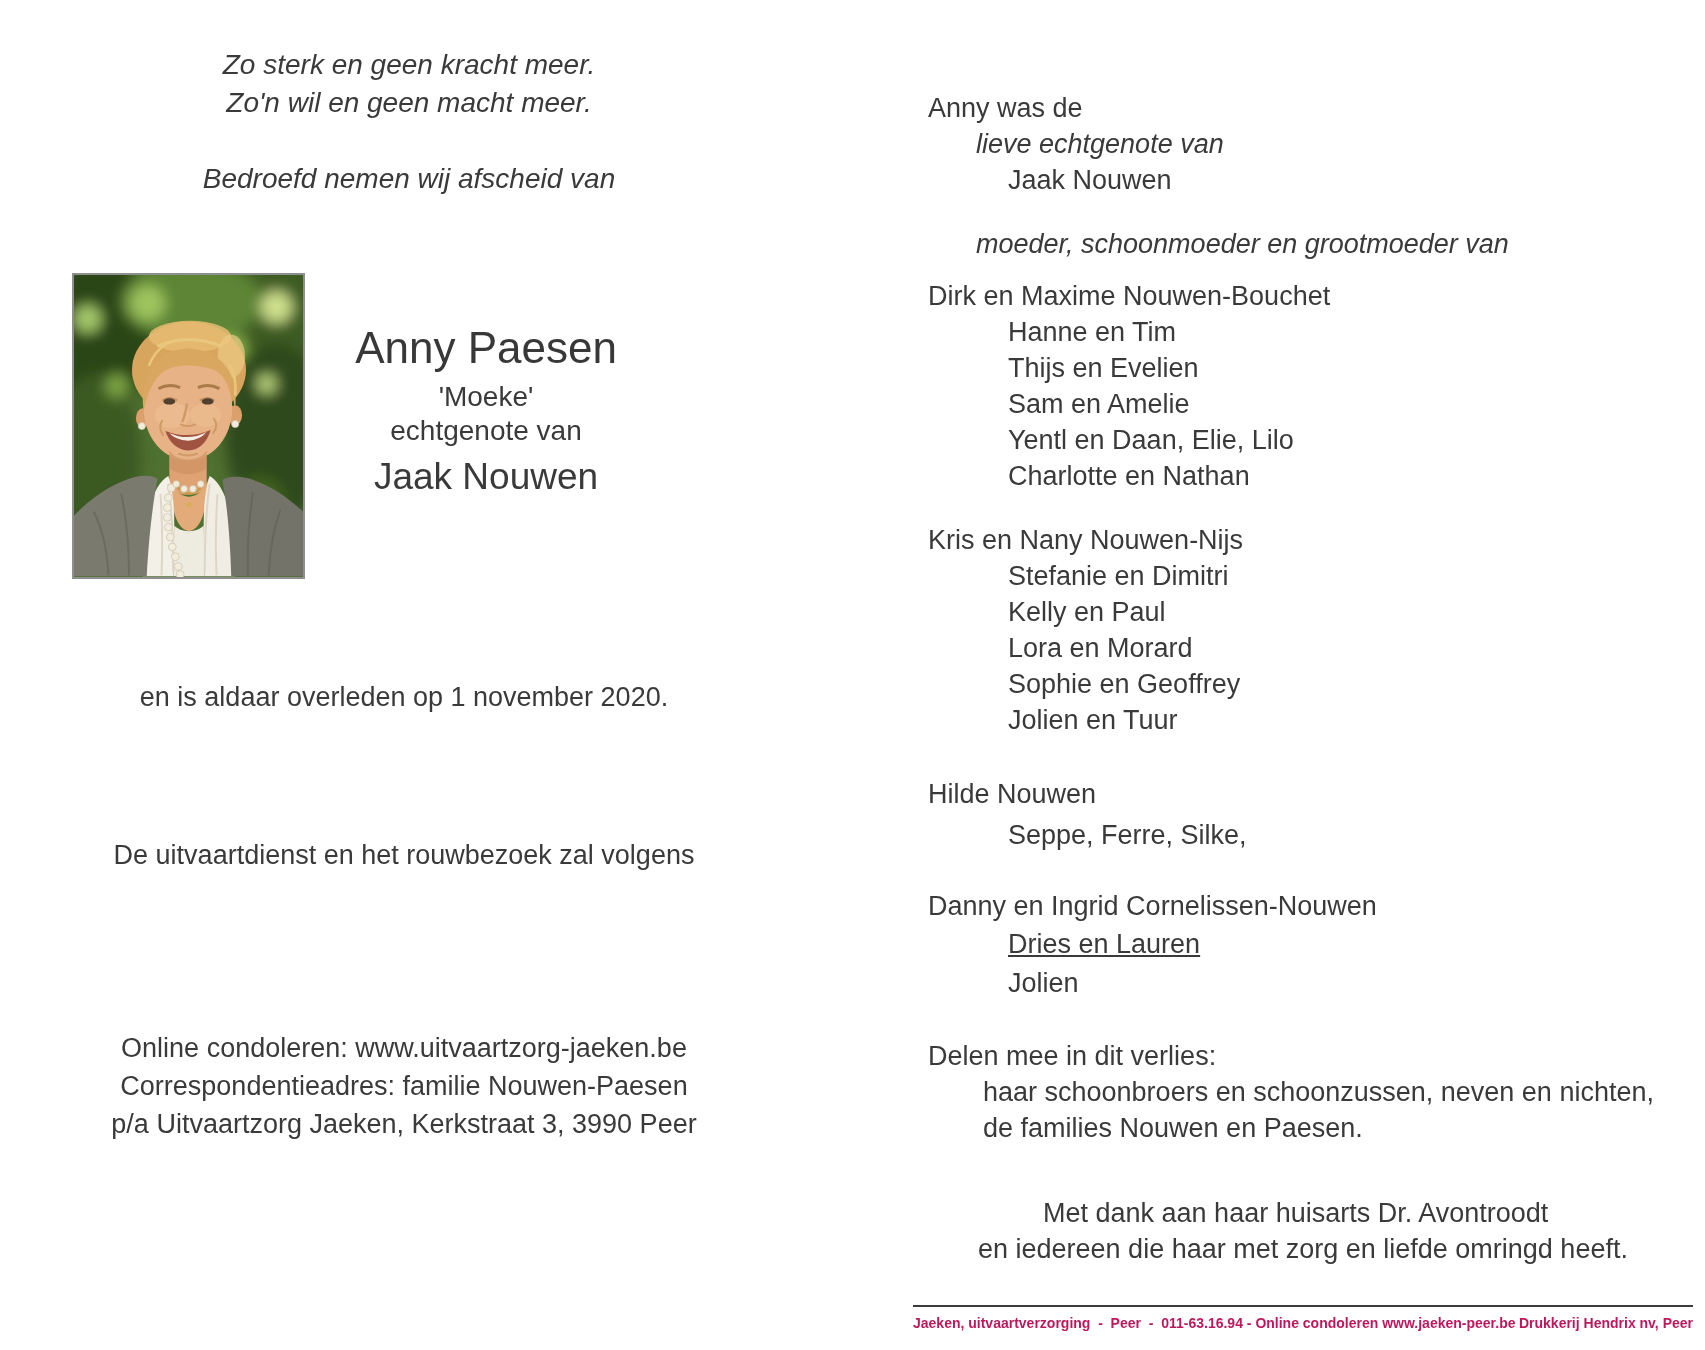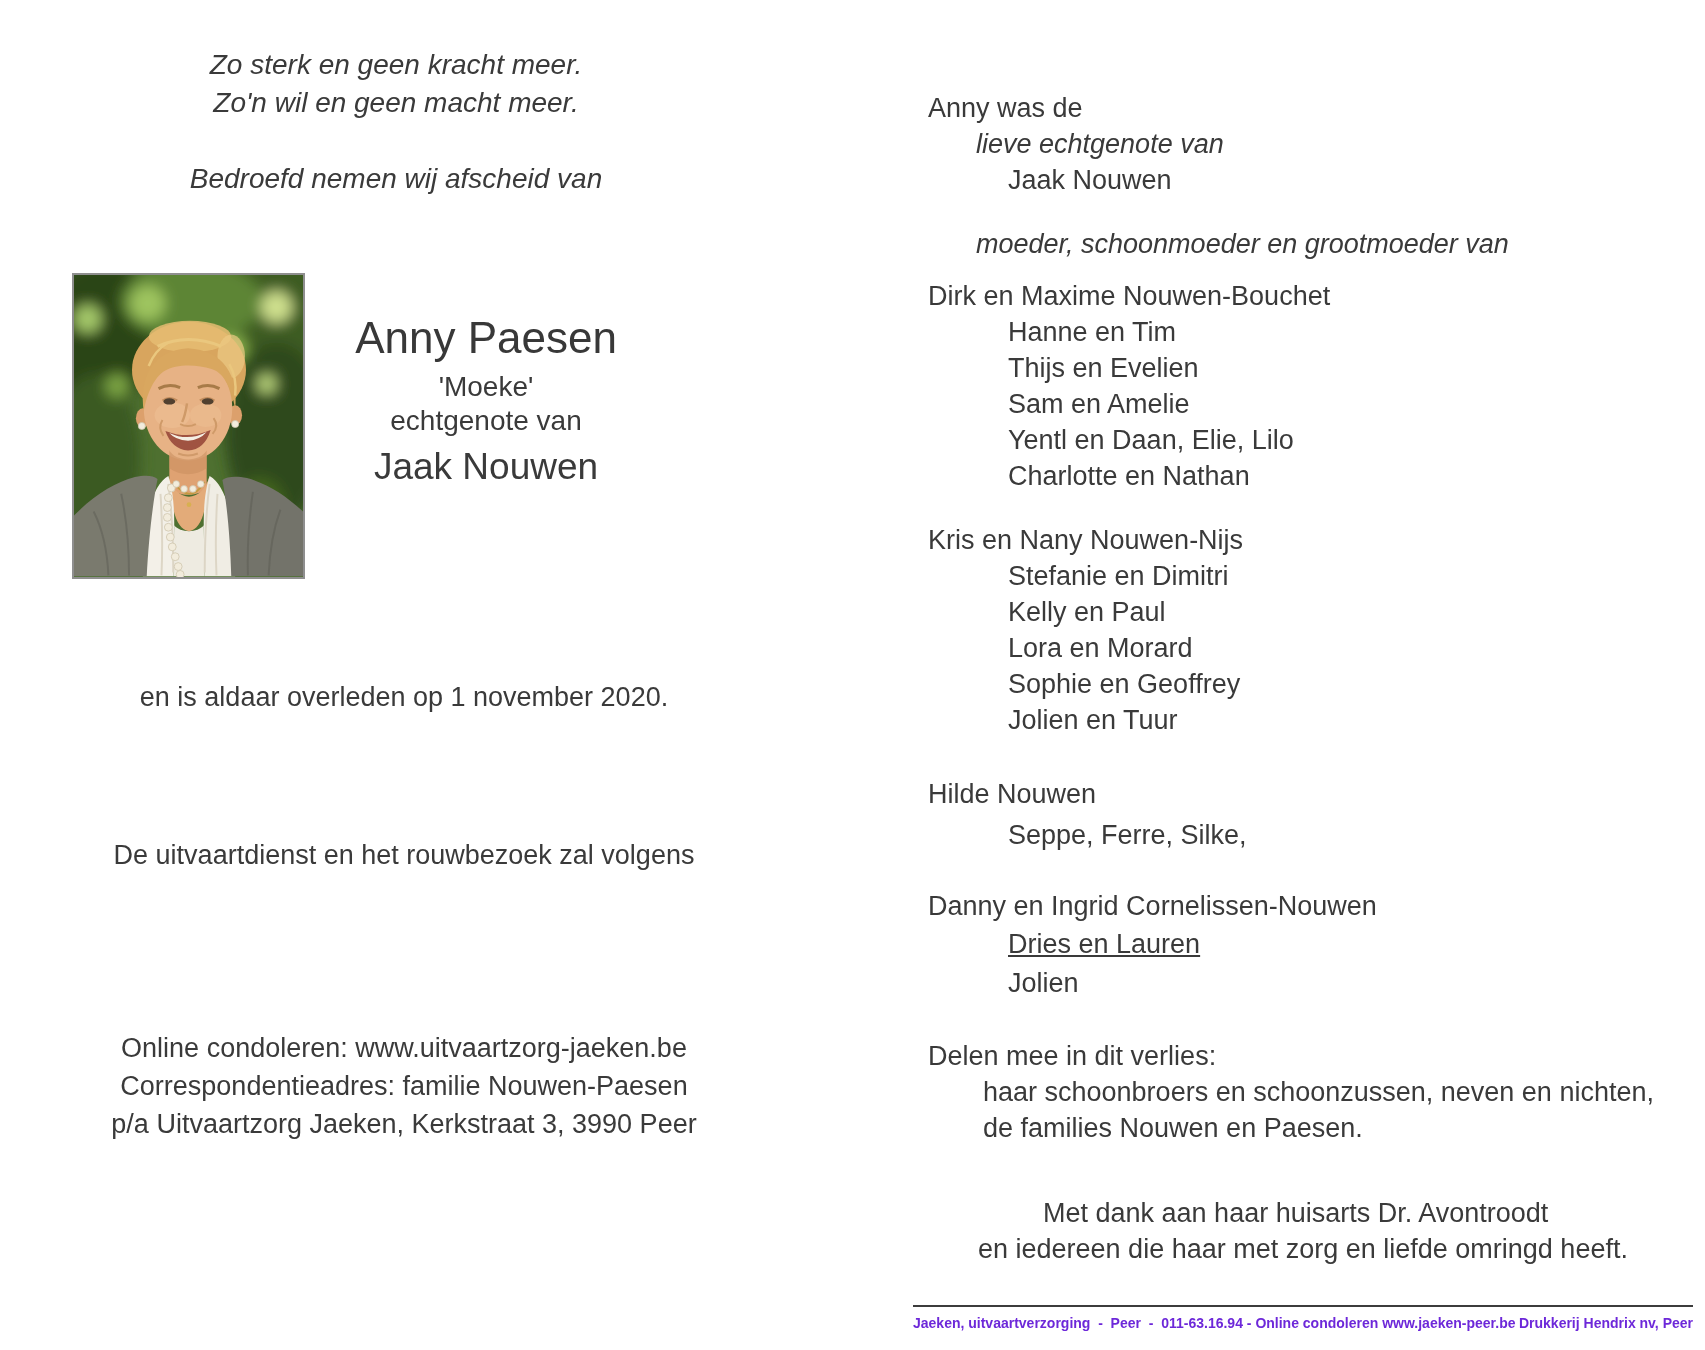--- a/index.html
+++ b/index.html
@@ -6,32 +6,32 @@
   html,body { background:#ffffff; }
   body {
     width:1705px; height:1350px; position:relative; overflow:hidden;
     font-family:"Liberation Sans", sans-serif; color:#3a3a3a;
   }
   .abs { position:absolute; }
   .line { white-space:nowrap; }
 
   
   .epigraph {
-    left:96px; top:46px; width:600px; text-align:center;
+    left:109px; top:46px; width:600px; text-align:center;
     font-style:italic; font-size:28px; line-height:38px;
   }
   .epigraph .farewell { margin-top:38px; }
 
   .photo-frame {
     left:72px; top:273px; width:233px; height:306px;
     border:2px solid #8f8f8f; background:#4e7030; overflow:hidden;
   }
   .photo-frame svg { display:block; width:100%; height:100%; }
 
-  .name-block { left:305px; top:314px; width:362px; text-align:center; }
+  .name-block { left:305px; top:324px; width:362px; text-align:center; }
   .deceased-name { font-size:44px; line-height:48px; color:#383838; }
   .nickname     { font-size:28px; line-height:34px; margin-top:8px; }
   .relation     { font-size:28px; line-height:34px; }
   .spouse-name  { font-size:37px; line-height:44px; margin-top:7px; }
 
   .body-block { left:104px; width:600px; text-align:center; font-size:27px; }
   .block-birth   { top:677px;  line-height:40px; }
   .block-service { top:835px;  line-height:40px; }
   .block-contact { top:1029px; line-height:38px; }
 
@@ -51,21 +51,21 @@
   .mt-2  { margin-top:2px;text-decoration:underline; }
   .mt-3  { margin-top:3px; }
   .thanks-line1 { padding-left:115px; }
   .thanks-line2 { padding-left:50px; }
 
   
   .footer {
     left:913px; top:1305px; width:780px;
     border-top:2px solid #3c3c3c; padding-top:8px;
     display:flex; justify-content:space-between; align-items:baseline;
-    font-size:14px; font-weight:bold; color:#6d28d9;
+    font-size:14px; font-weight:bold; color:#be185d;
   }
   .footer .ft { white-space:pre; }
 </style>
 </head>
 <body>
 
 <div class="abs epigraph">
   <div class="line">Zo sterk en geen kracht meer.</div>
   <div class="line">Zo'n wil en geen macht meer.</div>
   <div class="line farewell">Bedroefd nemen wij afscheid van</div>

